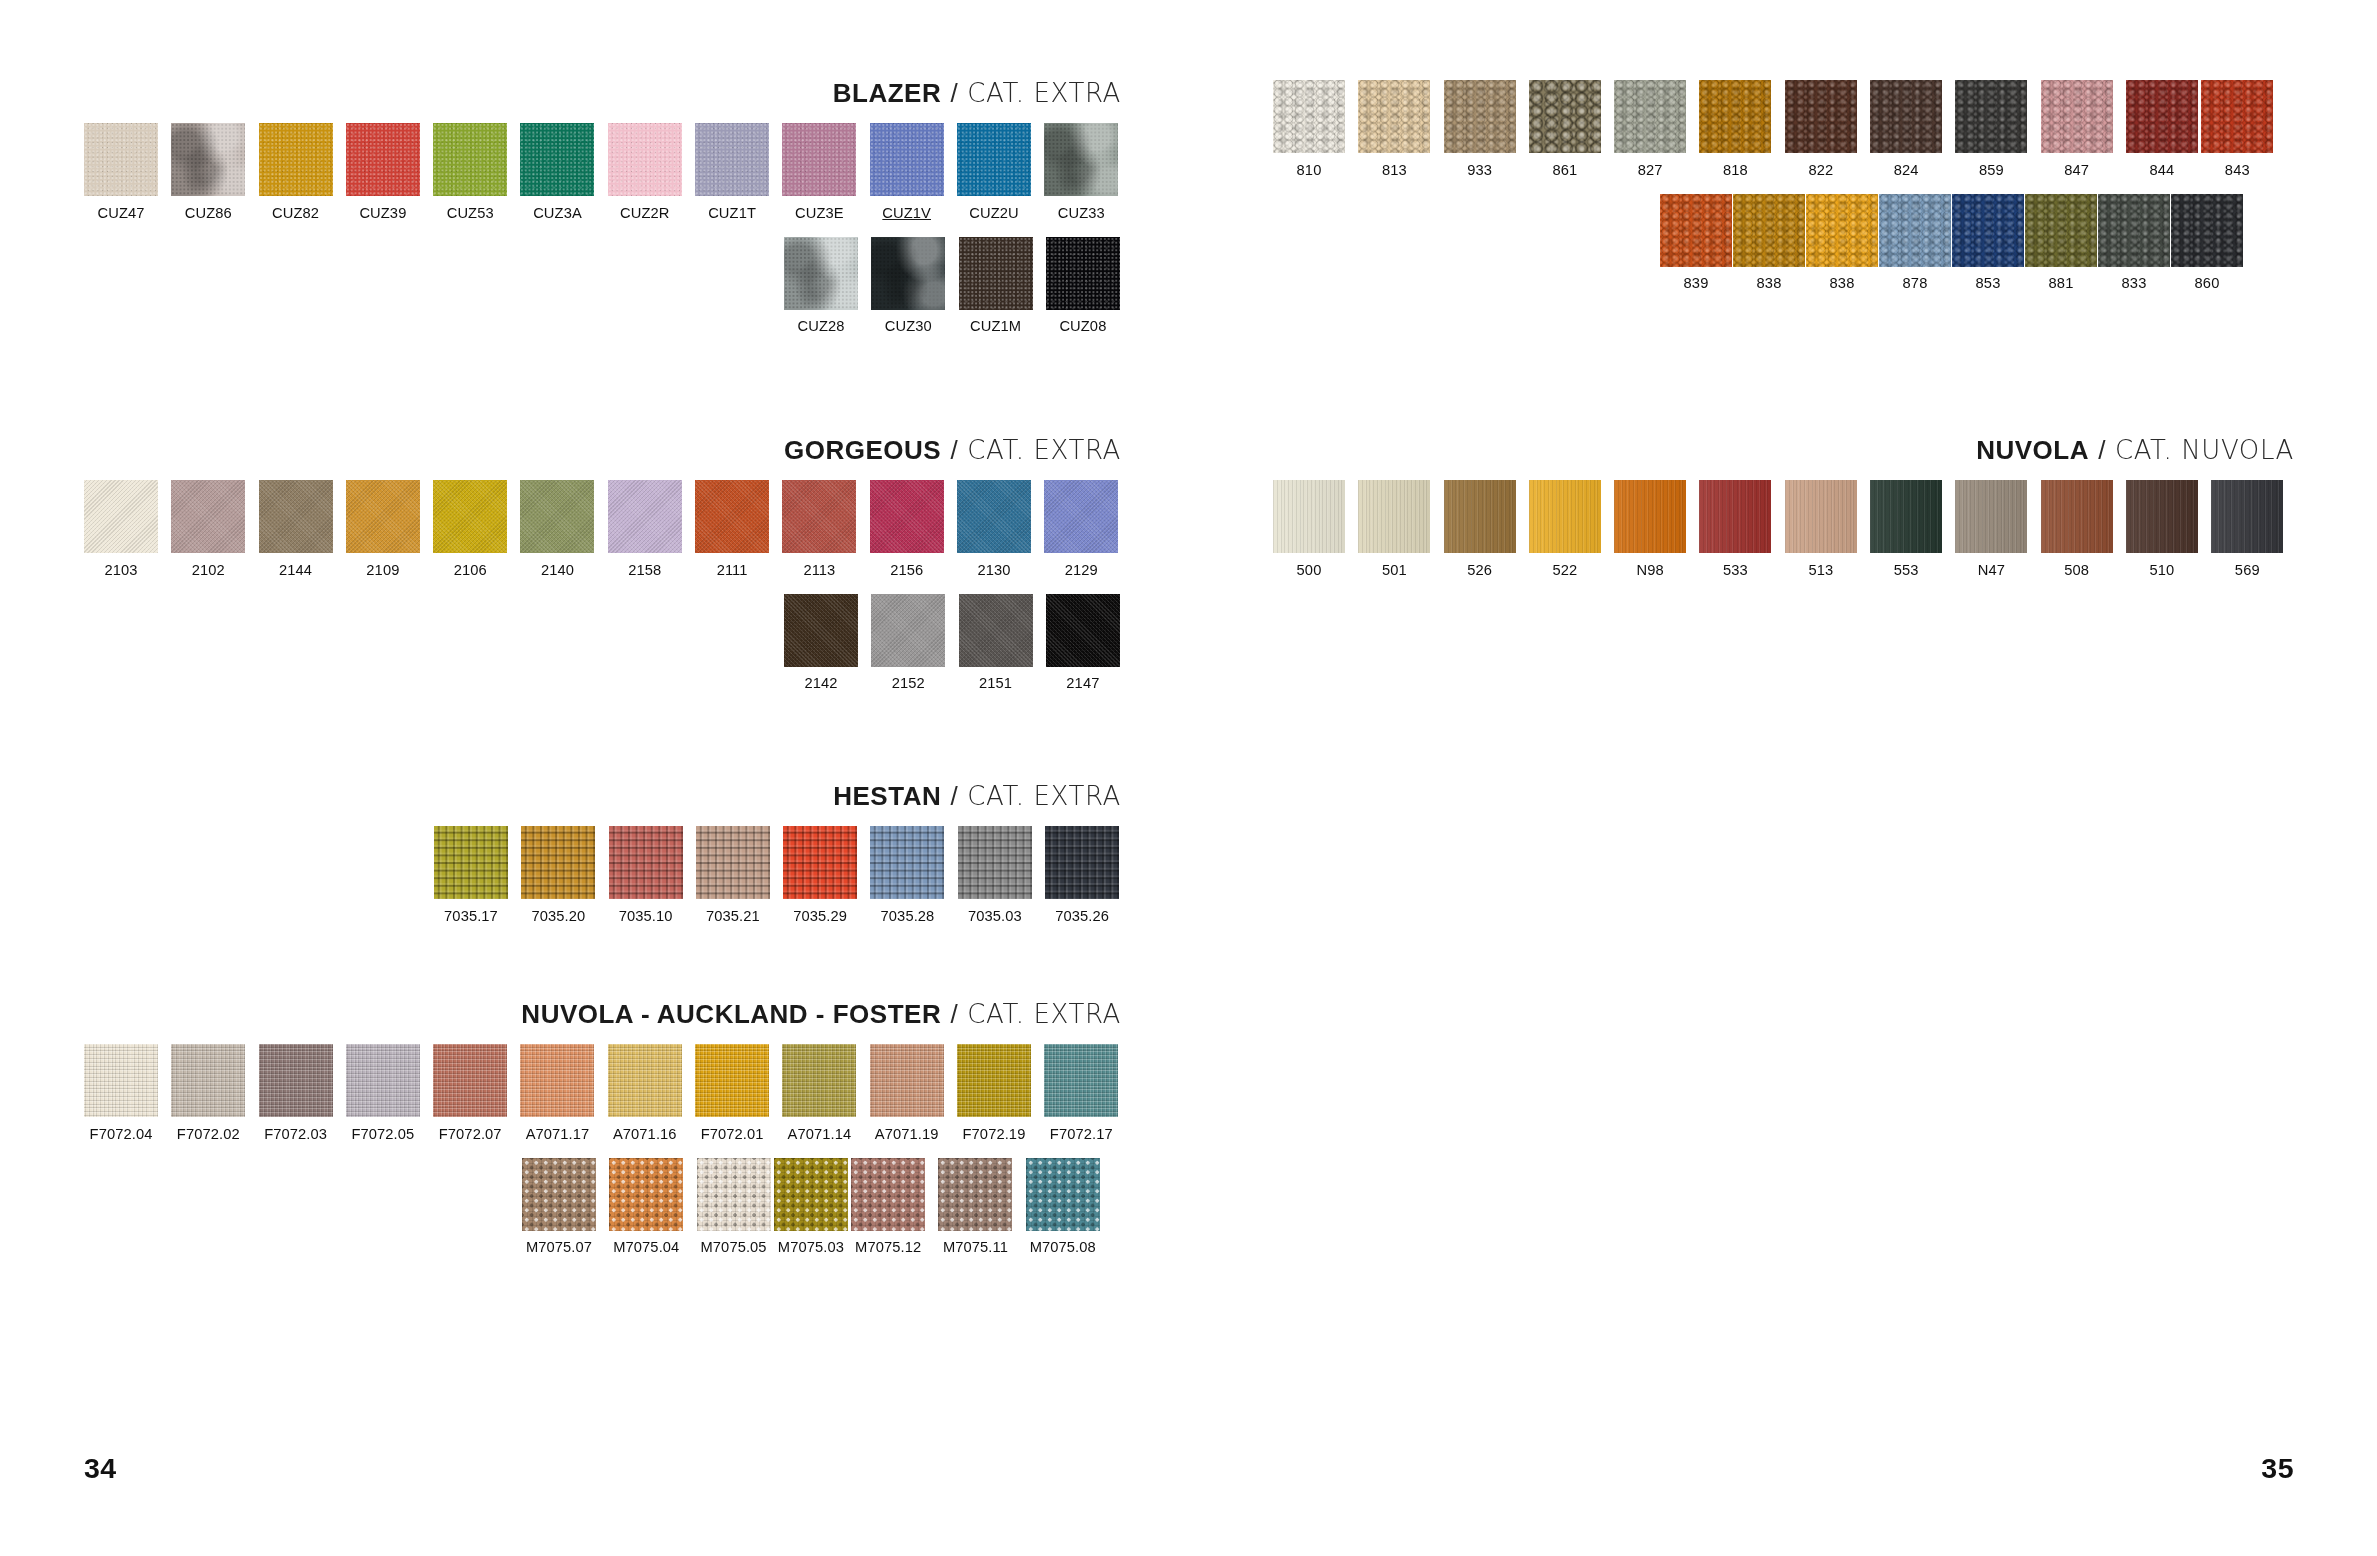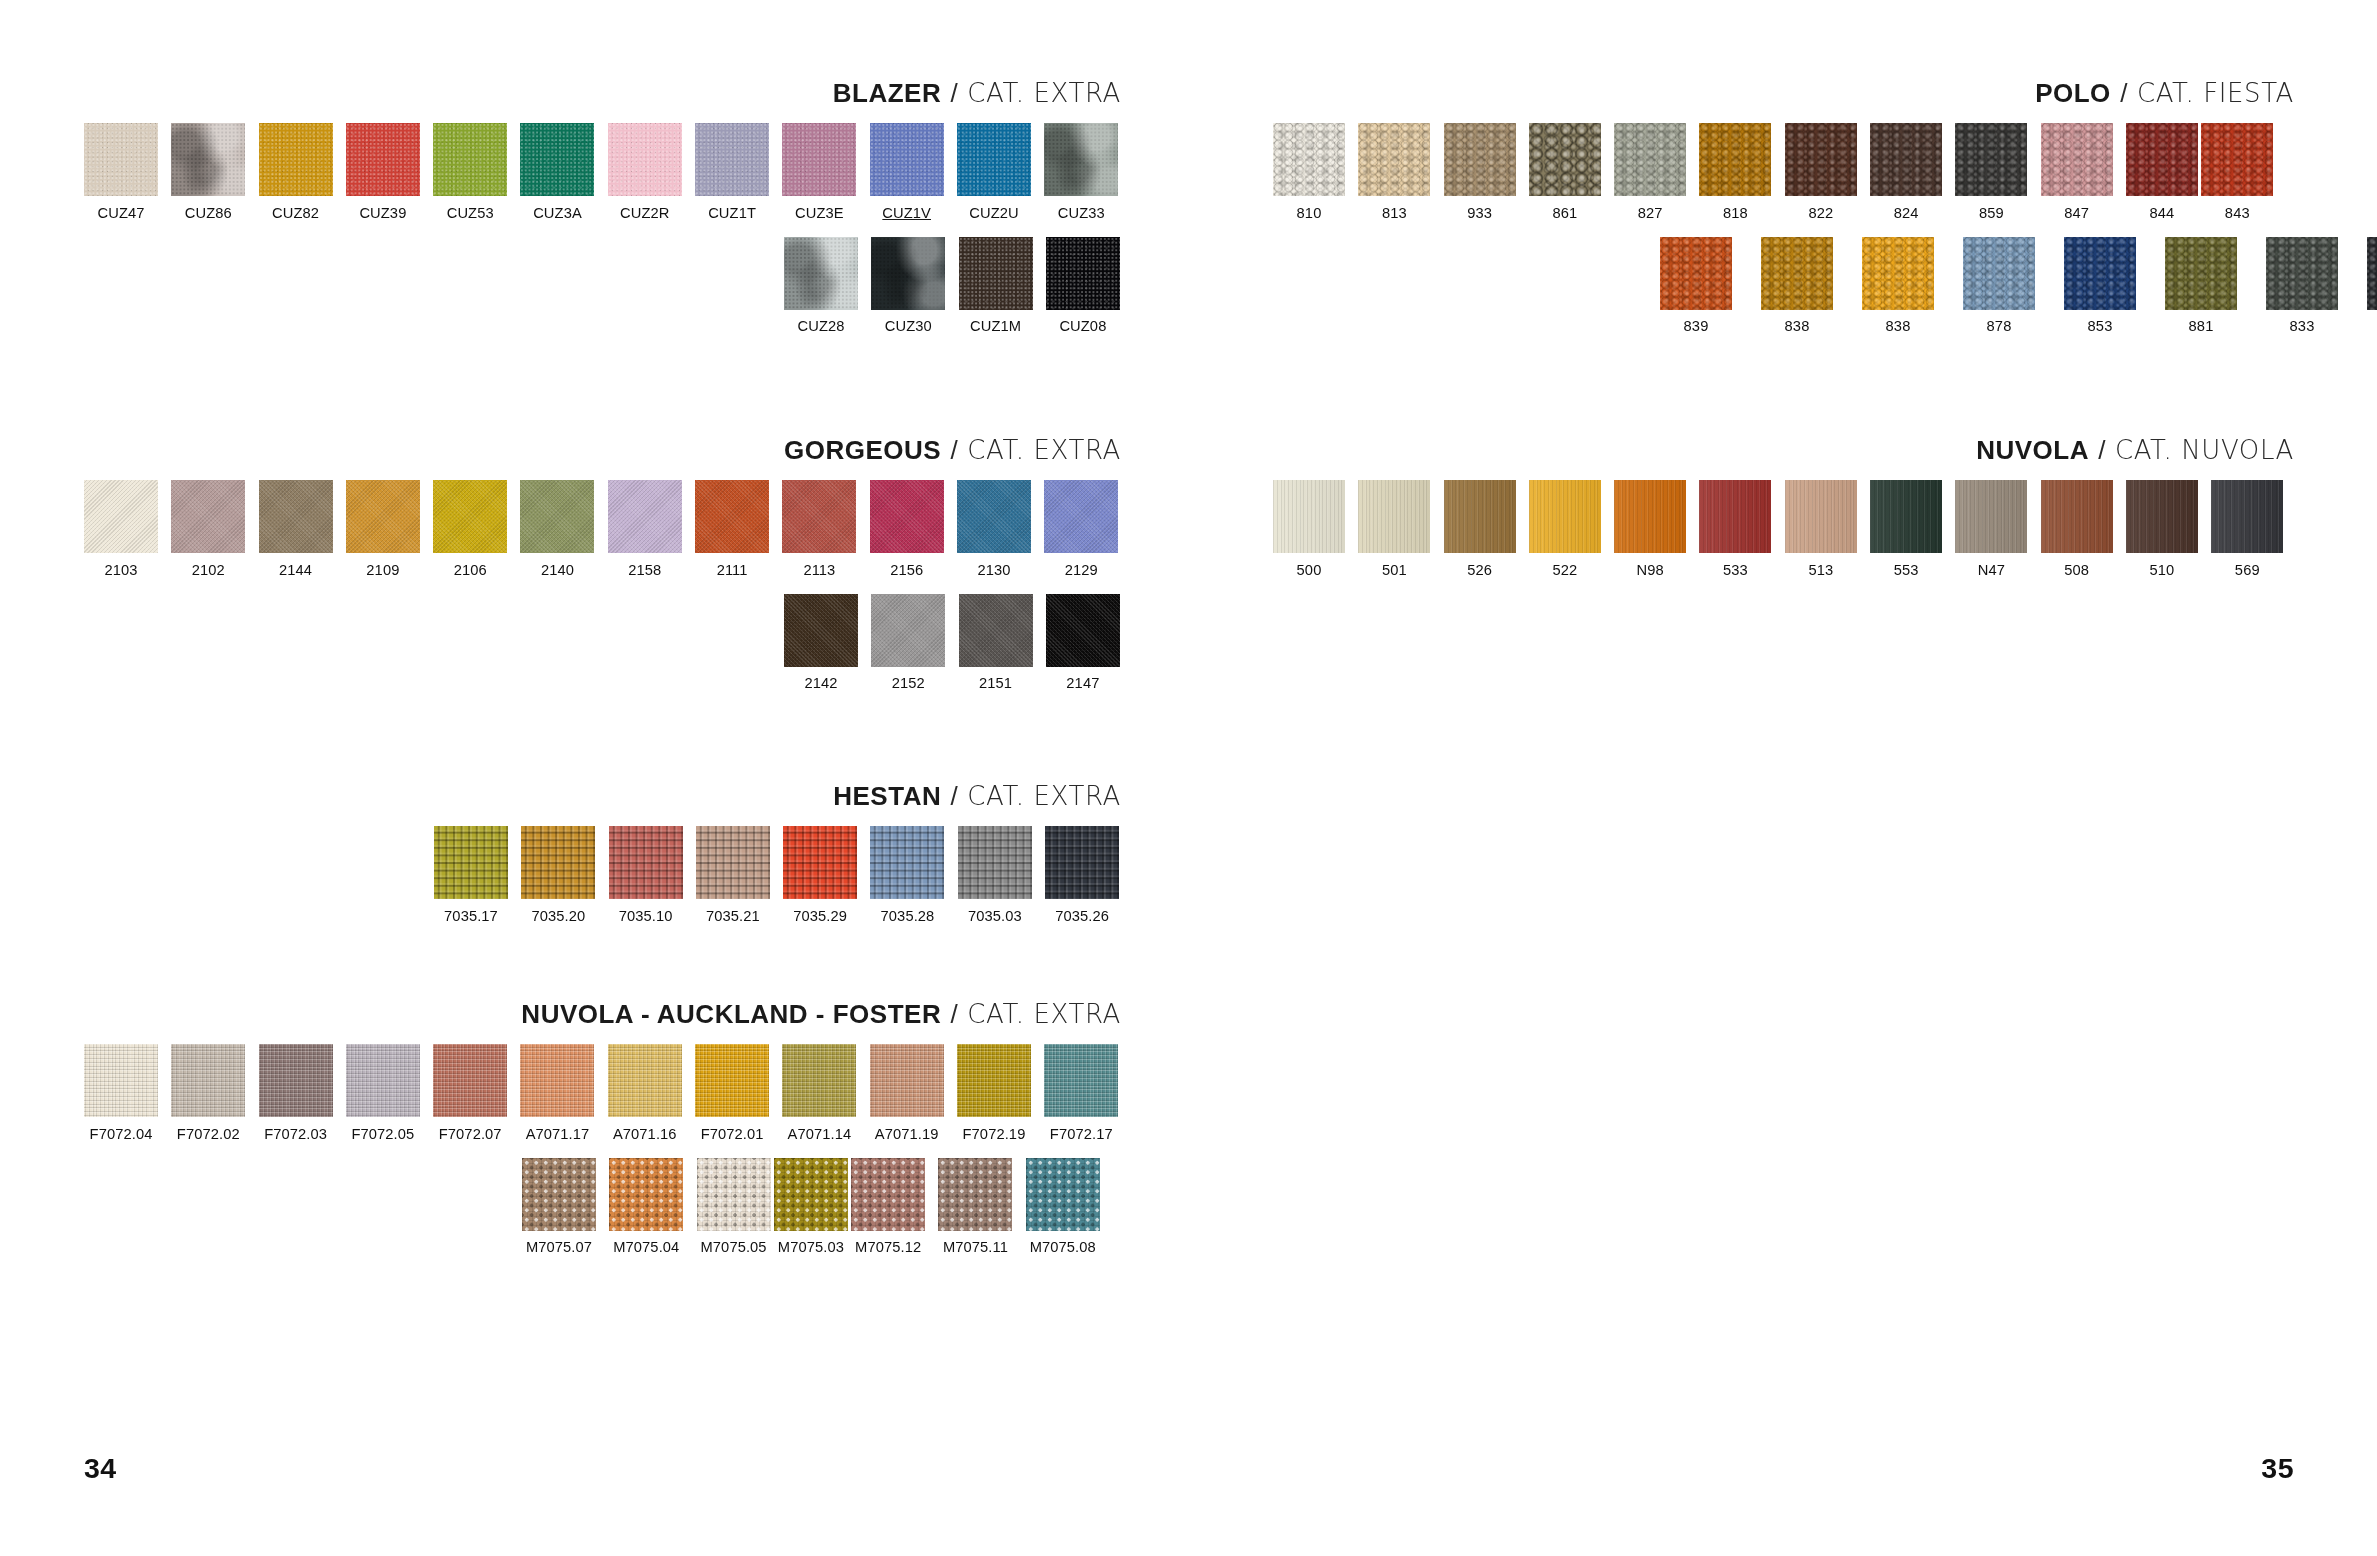--- a/index.html
+++ b/index.html
@@ -436,25 +436,20 @@
         </div>
       </div>
   </div>
 
   <div class="pagenum l">34</div>
 </div>
 
 <div class="page page-right">
 
   <div class="section" style="left:84px;top:80px;width:1021px;">
-    <div class="sec-head">
-      <span class="nm">POLO</span>
-      <span class="slash">/</span>
-      <span class="cat">CAT. FIESTA</span>
-    </div>
     <div class="row" style="gap: 13.3px;">
         <div class="cell" style="width: 72px;">
           <div class="sw t-leather" style="width: 72px; height: 73px; background: rgb(240, 236, 226);"></div>
           <div class="cap">810</div>
         </div>
         <div class="cell" style="width: 72px;">
           <div class="sw t-leather" style="width: 72px; height: 73px; background: rgb(232, 207, 166);"></div>
           <div class="cap">813</div>
         </div>
         <div class="cell" style="width: 72px;">
@@ -491,21 +486,21 @@
         </div>
         <div class="cell" style="width: 72px;">
           <div class="sw t-leather" style="width: 72px; height: 73px; background: rgb(142, 43, 36);"></div>
           <div class="cap">844</div>
         </div>
         <div class="cell" style="width: 52px;">
           <div class="sw t-leather" style="width: 72px; height: 73px; background: rgb(192, 56, 28);"></div>
           <div class="cap">843</div>
         </div>
       </div>
-    <div class="row r2" style="gap: 29px; margin-left: 342px; padding-left: 45px;">
+    <div class="row r2" style="gap: 1px; margin-left: 342px; padding-left: 45px;">
         <div class="cell" style="width: 72px;">
           <div class="sw t-leather" style="width: 72px; height: 73px; background: rgb(208, 83, 26);"></div>
           <div class="cap">839</div>
         </div>
         <div class="cell" style="width: 72px;">
           <div class="sw t-leather" style="width: 72px; height: 73px; background: rgb(192, 133, 16);"></div>
           <div class="cap">838</div>
         </div>
         <div class="cell" style="width: 72px;">
           <div class="sw t-leather" style="width: 72px; height: 73px; background: rgb(240, 168, 27);"></div>

